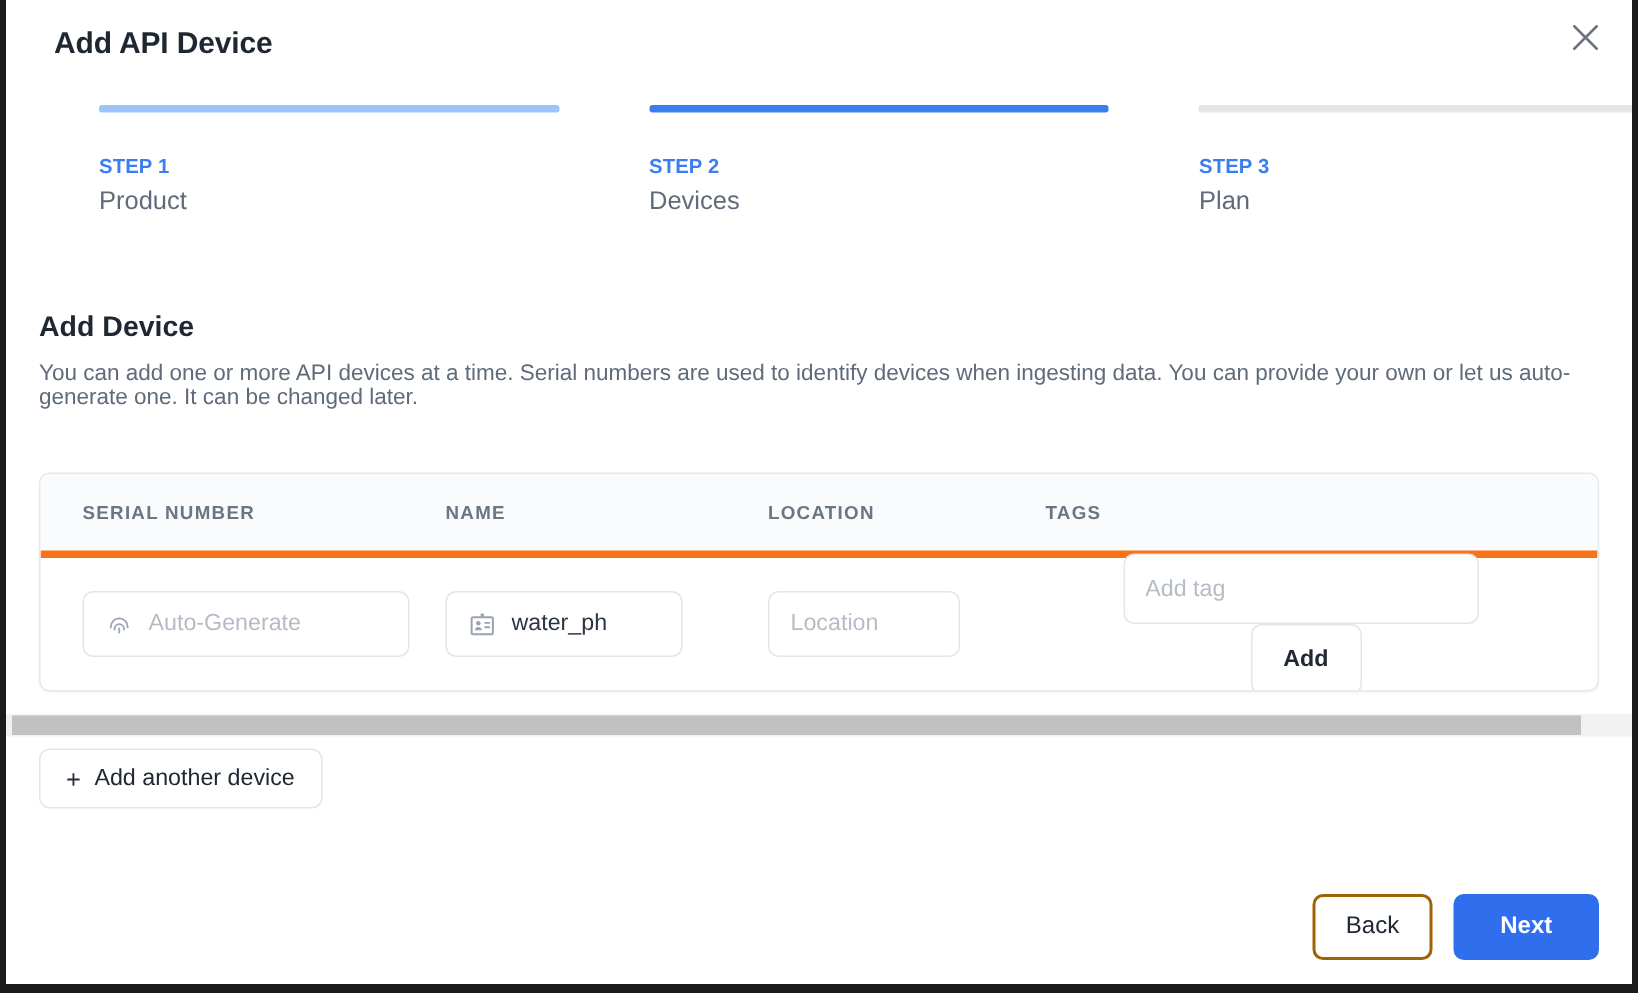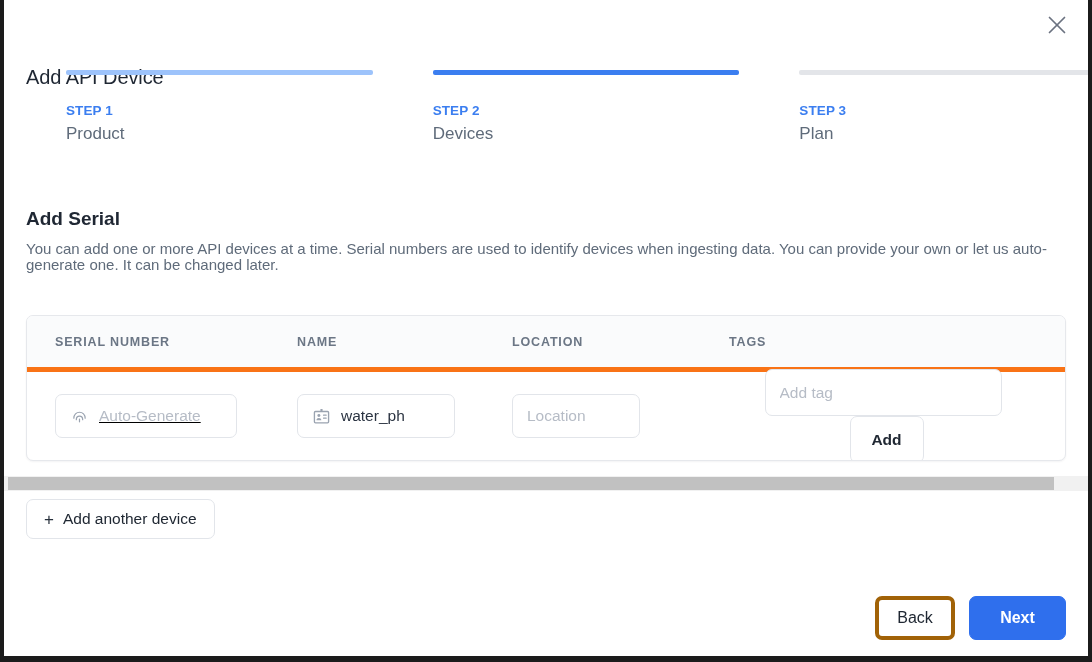--- a/index.html
+++ b/index.html
@@ -17,26 +17,25 @@
     position: absolute;
     left: 4px; top: 0px;
     width: 1084px; height: 656px;
     background: #ffffff;
     overflow: hidden;
   }
 
   
   .dialog-title {
     position: absolute;
-    left: 22px; top: 18px;
+    left: 32px; top: 18px;
     font-size: 20px;
-    font-weight: 400;
+    font-weight: 700;
     color: #1f2733;
     letter-spacing: -0.1px;
-    margin-top: 48px;
   }
   .close-btn {
     position: absolute;
     right: 14px; top: 8px;
     width: 34px; height: 34px;
     display: flex; align-items: center; justify-content: center;
     cursor: pointer;
     color: #6b7280;
   }
   .close-btn svg { display: block; }
@@ -110,21 +109,21 @@
   .th {
     font-size: 12.5px;
     font-weight: 600;
     letter-spacing: 0.85px;
     color: #6b7685;
     text-transform: uppercase;
   }
   .col-serial   { width: 242px; flex: none; }
   .col-name     { width: 215px; flex: none; }
   .col-location { width: 185px; flex: none; }
-  .col-tags     { flex: 1 1 auto; margin-left: 32px; }
+  .col-tags     { flex: 1 1 auto; }
 
   .table-row {
     display: flex;
     align-items: center;
     height: 88px;
     padding: 0 28px;
   }
 
   .field {
     display: flex;
@@ -143,21 +142,21 @@
     color: #9aa3b0;
   }
   .field .ftext {
     font-size: 15.5px;
     color: #2b3442;
     white-space: nowrap;
     overflow: hidden;
   }
   .field .ftext.placeholder { color: #b6bcc6; }
 
-  .f-serial   { width: 182px; text-decoration: underline; }
+  .f-serial   { width: 218px; }
   .f-name     { width: 158px; }
   .f-location { width: 128px; }
   .f-tag      { width: 237px; height: 47px; }
 
   .add-tag-btn {
     margin-left: 7px;
     height: 47px;
     min-width: 74px;
     padding: 0 18px;
     border: 1px solid #e2e5ea;
@@ -212,21 +211,21 @@
   .btn {
     height: 44px;
     border-radius: 7px;
     font-size: 16px;
     font-family: "Liberation Sans", sans-serif;
     cursor: pointer;
     display: flex; align-items: center; justify-content: center;
   }
   .btn-back {
     width: 80px;
-    border: 4px solid #a16207;
+    border: 2px solid #a16207;
     background: #fff;
     color: #202833;
   }
   .btn-next {
     width: 97px;
     border: 1px solid #2f6fed;
     background: #2f6fed;
     color: #ffffff;
     font-weight: 600;
   }
@@ -260,21 +259,21 @@
     </div>
 
     <div class="step">
       <div class="step-bar"></div>
       <div class="step-label">STEP 3</div>
       <div class="step-name">Plan</div>
     </div>
 
   </div>
 
-  <div class="section-title">Add Serial</div>
+  <div class="section-title">Add Device</div>
   <div class="section-desc">You can add one or more API devices at a time. Serial numbers are used to identify devices when ingesting data. You can provide your own or let us auto-generate one. It can be changed later.</div>
 
   <div class="table-card">
 
     <div class="table-head">
       <div class="th col-serial">SERIAL NUMBER</div>
       <div class="th col-name">NAME</div>
       <div class="th col-location">LOCATION</div>
       <div class="th col-tags">TAGS</div>
     </div>

